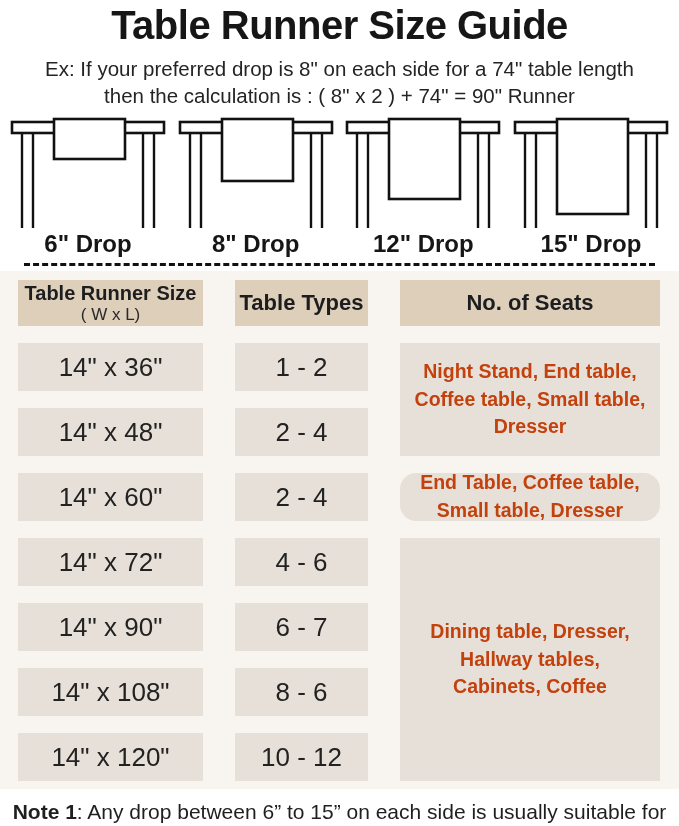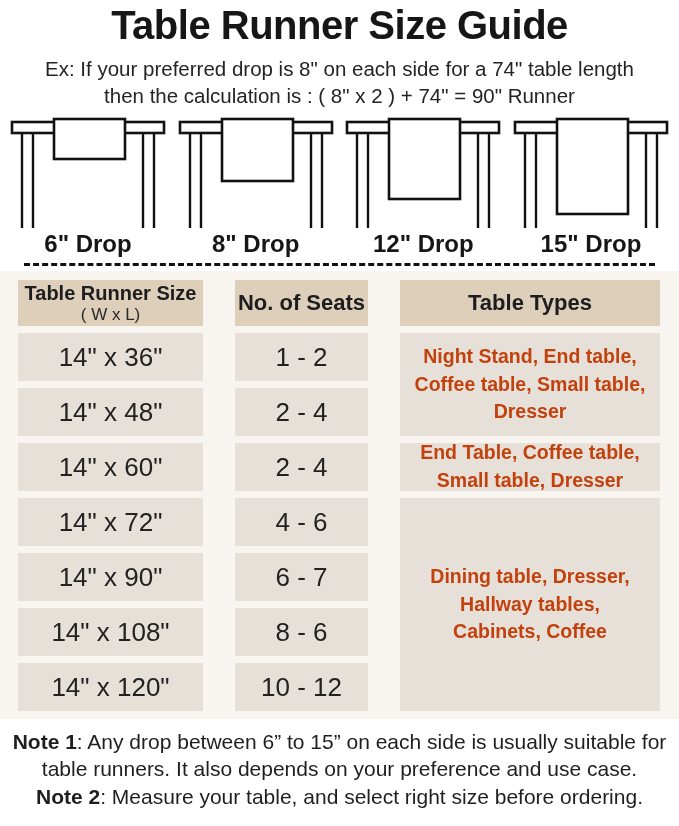--- a/index.html
+++ b/index.html
@@ -56,21 +56,21 @@
   .table-section {
     margin-top: 5px;
     background: #f8f4ef;
     padding: 9px 19px 8px 18px;
   }
   .size-grid {
     display: grid;
     grid-template-columns: 185px 133px 260px;
     grid-template-rows: 46px repeat(7, 48px);
     justify-content: space-between;
-    row-gap: 7px;
+    row-gap: 17px;
   }
   .hcell {
     background: #ddcfba;
     display: flex;
     flex-direction: column;
     align-items: center;
     justify-content: center;
     text-align: center;
   }
   .hcell .h-main { font-size: 20px; font-weight: 700; color: #1d1d1f; line-height: 1.1; }
@@ -92,21 +92,21 @@
     align-items: center;
     justify-content: center;
     text-align: center;
     font-size: 19.5px;
     font-weight: 700;
     color: #c2410c;
     line-height: 1.42;
     padding: 0 14px;
   }
   .span2 { grid-column: 3; grid-row: 2 / span 2; }
-  .span1 { grid-column: 3; grid-row: 4; }
+  .span1 { grid-column: 3; grid-row: 4; border-radius: 16px; }
   .span4 { grid-column: 3; grid-row: 5 / span 4; }
 
   
   .notes {
     margin-top: 9px;
     text-align: center;
     font-size: 21px;
     line-height: 1.3;
     color: #1f1f21;
     padding: 0 4px;
@@ -175,22 +175,22 @@
 
 <div class="dashed-sep"></div>
 
 <div class="table-section">
   <div class="size-grid">
 
     <div class="hcell">
       <div class="h-main">Table Runner Size</div>
       <div class="h-sub">( W x L)</div>
     </div>
+    <div class="hcell single">Table Types</div>
     <div class="hcell single">No. of Seats</div>
-    <div class="hcell single">Table Types</div>
 
     <div class="dcell">14" x 36"</div>
     <div class="dcell">1 - 2</div>
     <div class="tcell span2">Night Stand, End table, Coffee table, Small table, Dresser</div>
 
     <div class="dcell">14" x 48"</div>
     <div class="dcell">2 - 4</div>
 
     <div class="dcell">14" x 60"</div>
     <div class="dcell">2 - 4</div>

